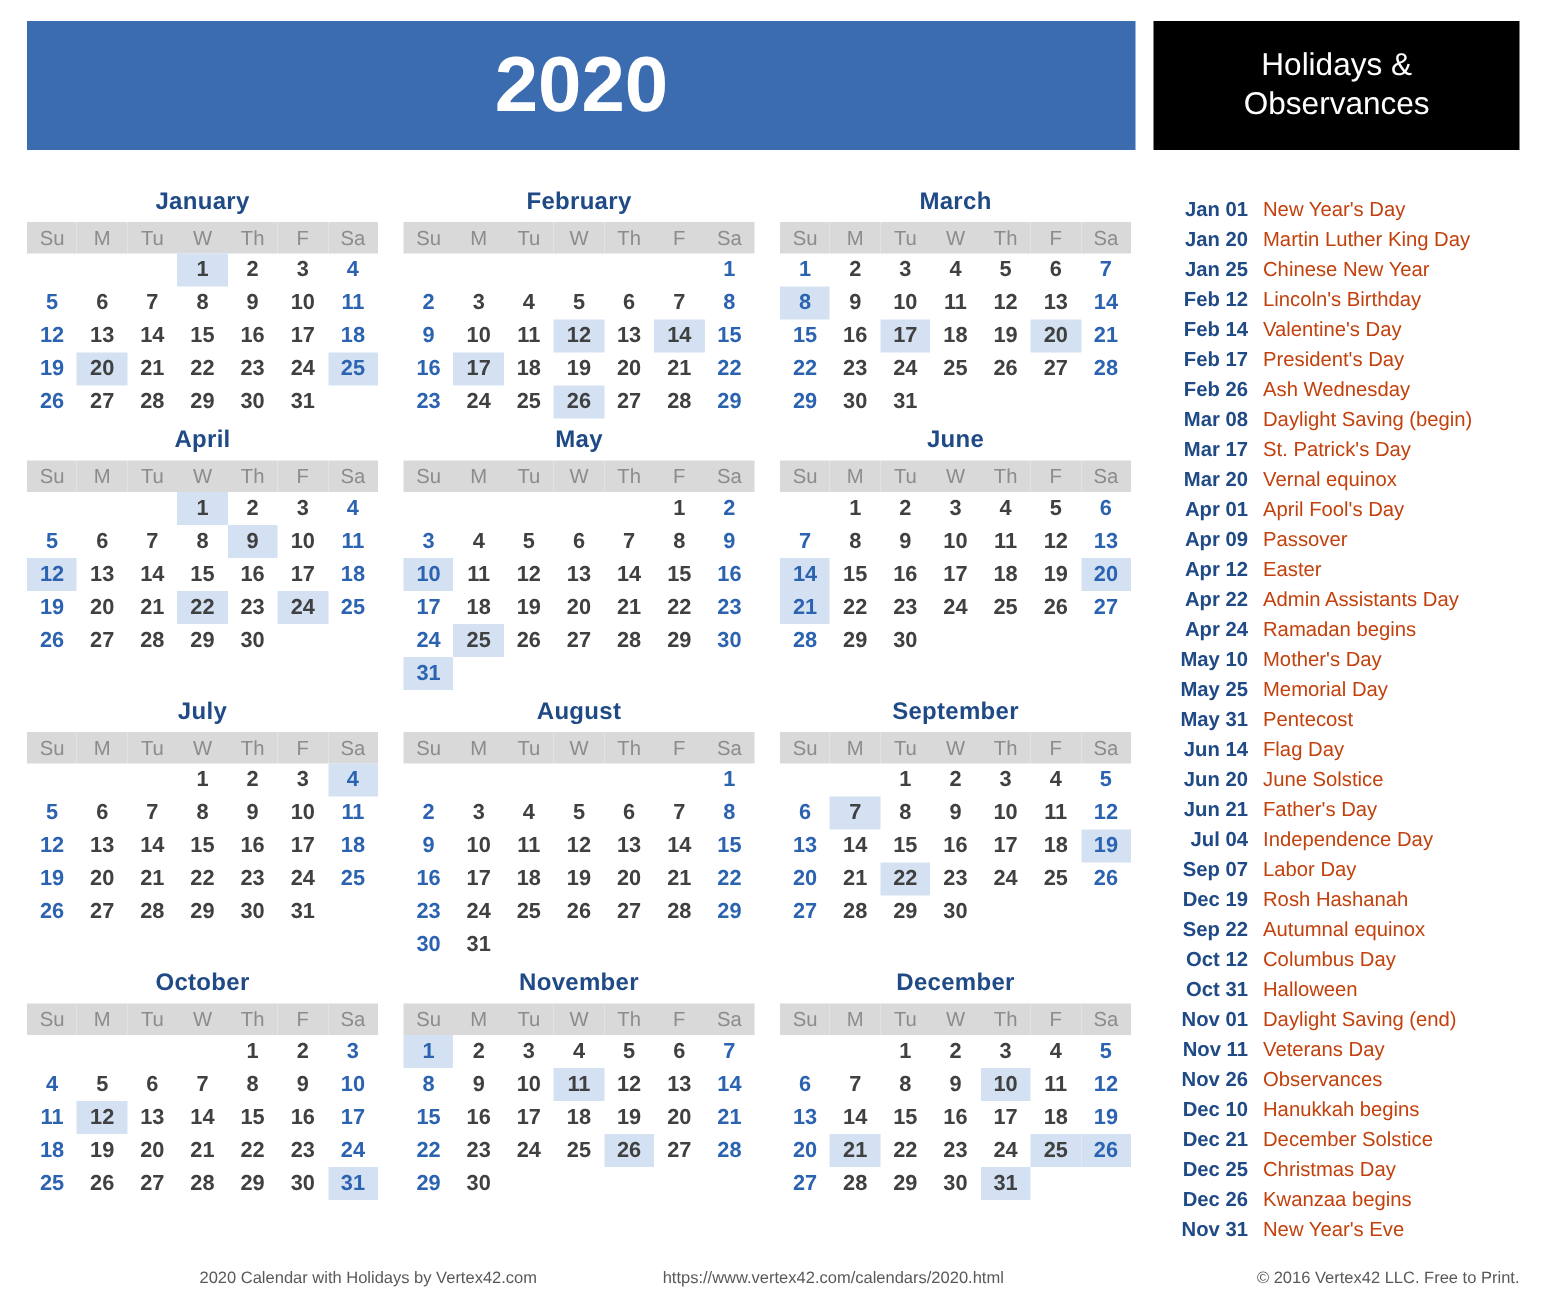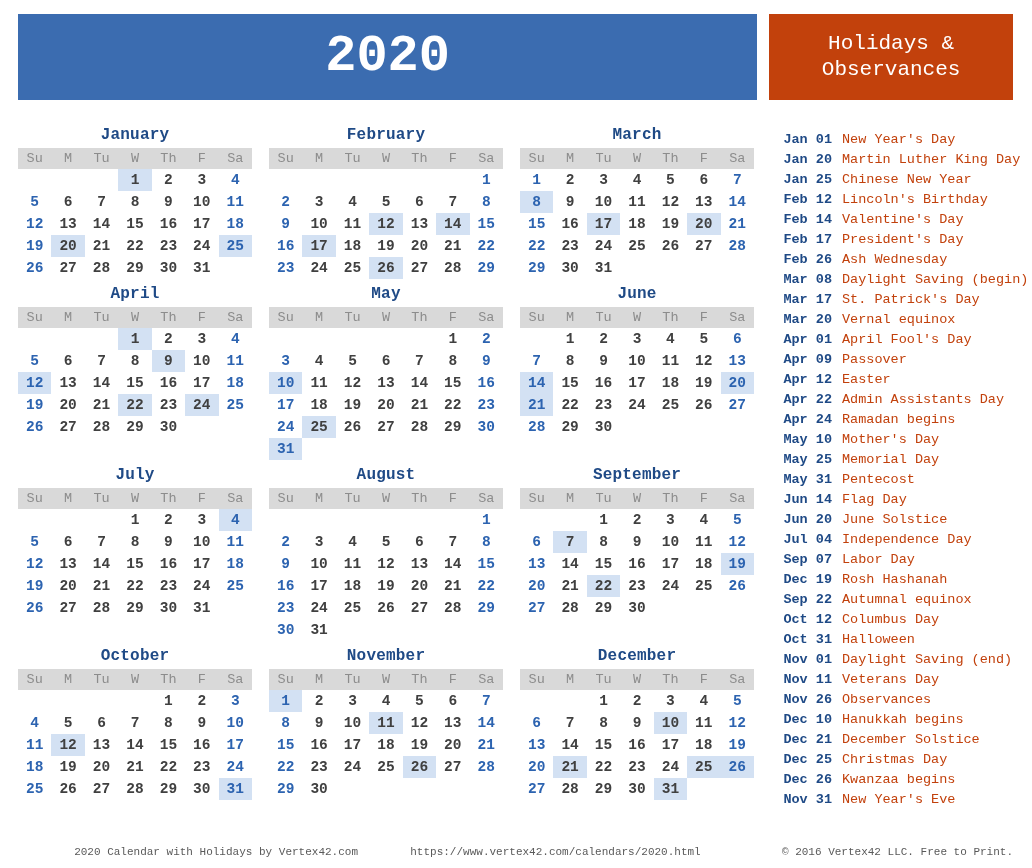--- a/index.html
+++ b/index.html
@@ -12,21 +12,20 @@
     height: 868px;
     font-family: "Liberation Sans", sans-serif;
     overflow: hidden;
   }
   #page {
     position: relative;
     width: 1031px;
     height: 868px;
     box-sizing: border-box;
     padding: 14px 18px 4px 18px;
-    font-family: Liberation Mono, monospace;
   }
   .top-row {
     display: flex;
     align-items: flex-start;
   }
   .year-banner {
     width: 740px;
     height: 86px;
     background: #3b6cb0;
     display: flex;
@@ -37,21 +36,21 @@
     color: #ffffff;
     font-size: 52px;
     font-weight: bold;
     letter-spacing: 0px;
     line-height: 1;
   }
   .spacer-col { width: 12px; }
   .holiday-banner {
     width: 244px;
     height: 86px;
-    background: #c2410c;
+    background: #000000;
     display: flex;
     flex-direction: column;
     align-items: center;
     justify-content: center;
     line-height: 1.22;
   }
   .holiday-banner span {
     color: #ffffff;
     font-size: 21px;
     font-weight: normal;
@@ -1034,20 +1033,24 @@
           </div>
           <div class="holiday-item">
             <div class="holiday-date">Jun 14</div>
             <div class="holiday-name">Flag Day</div>
           </div>
           <div class="holiday-item">
             <div class="holiday-date">Jun 20</div>
             <div class="holiday-name">June Solstice</div>
           </div>
           <div class="holiday-item">
+            <div class="holiday-date">Jun 21</div>
+            <div class="holiday-name">Father's Day</div>
+          </div>
+          <div class="holiday-item">
             <div class="holiday-date">Jul 04</div>
             <div class="holiday-name">Independence Day</div>
           </div>
           <div class="holiday-item">
             <div class="holiday-date">Sep 07</div>
             <div class="holiday-name">Labor Day</div>
           </div>
           <div class="holiday-item">
             <div class="holiday-date">Dec 19</div>
             <div class="holiday-name">Rosh Hashanah</div>

